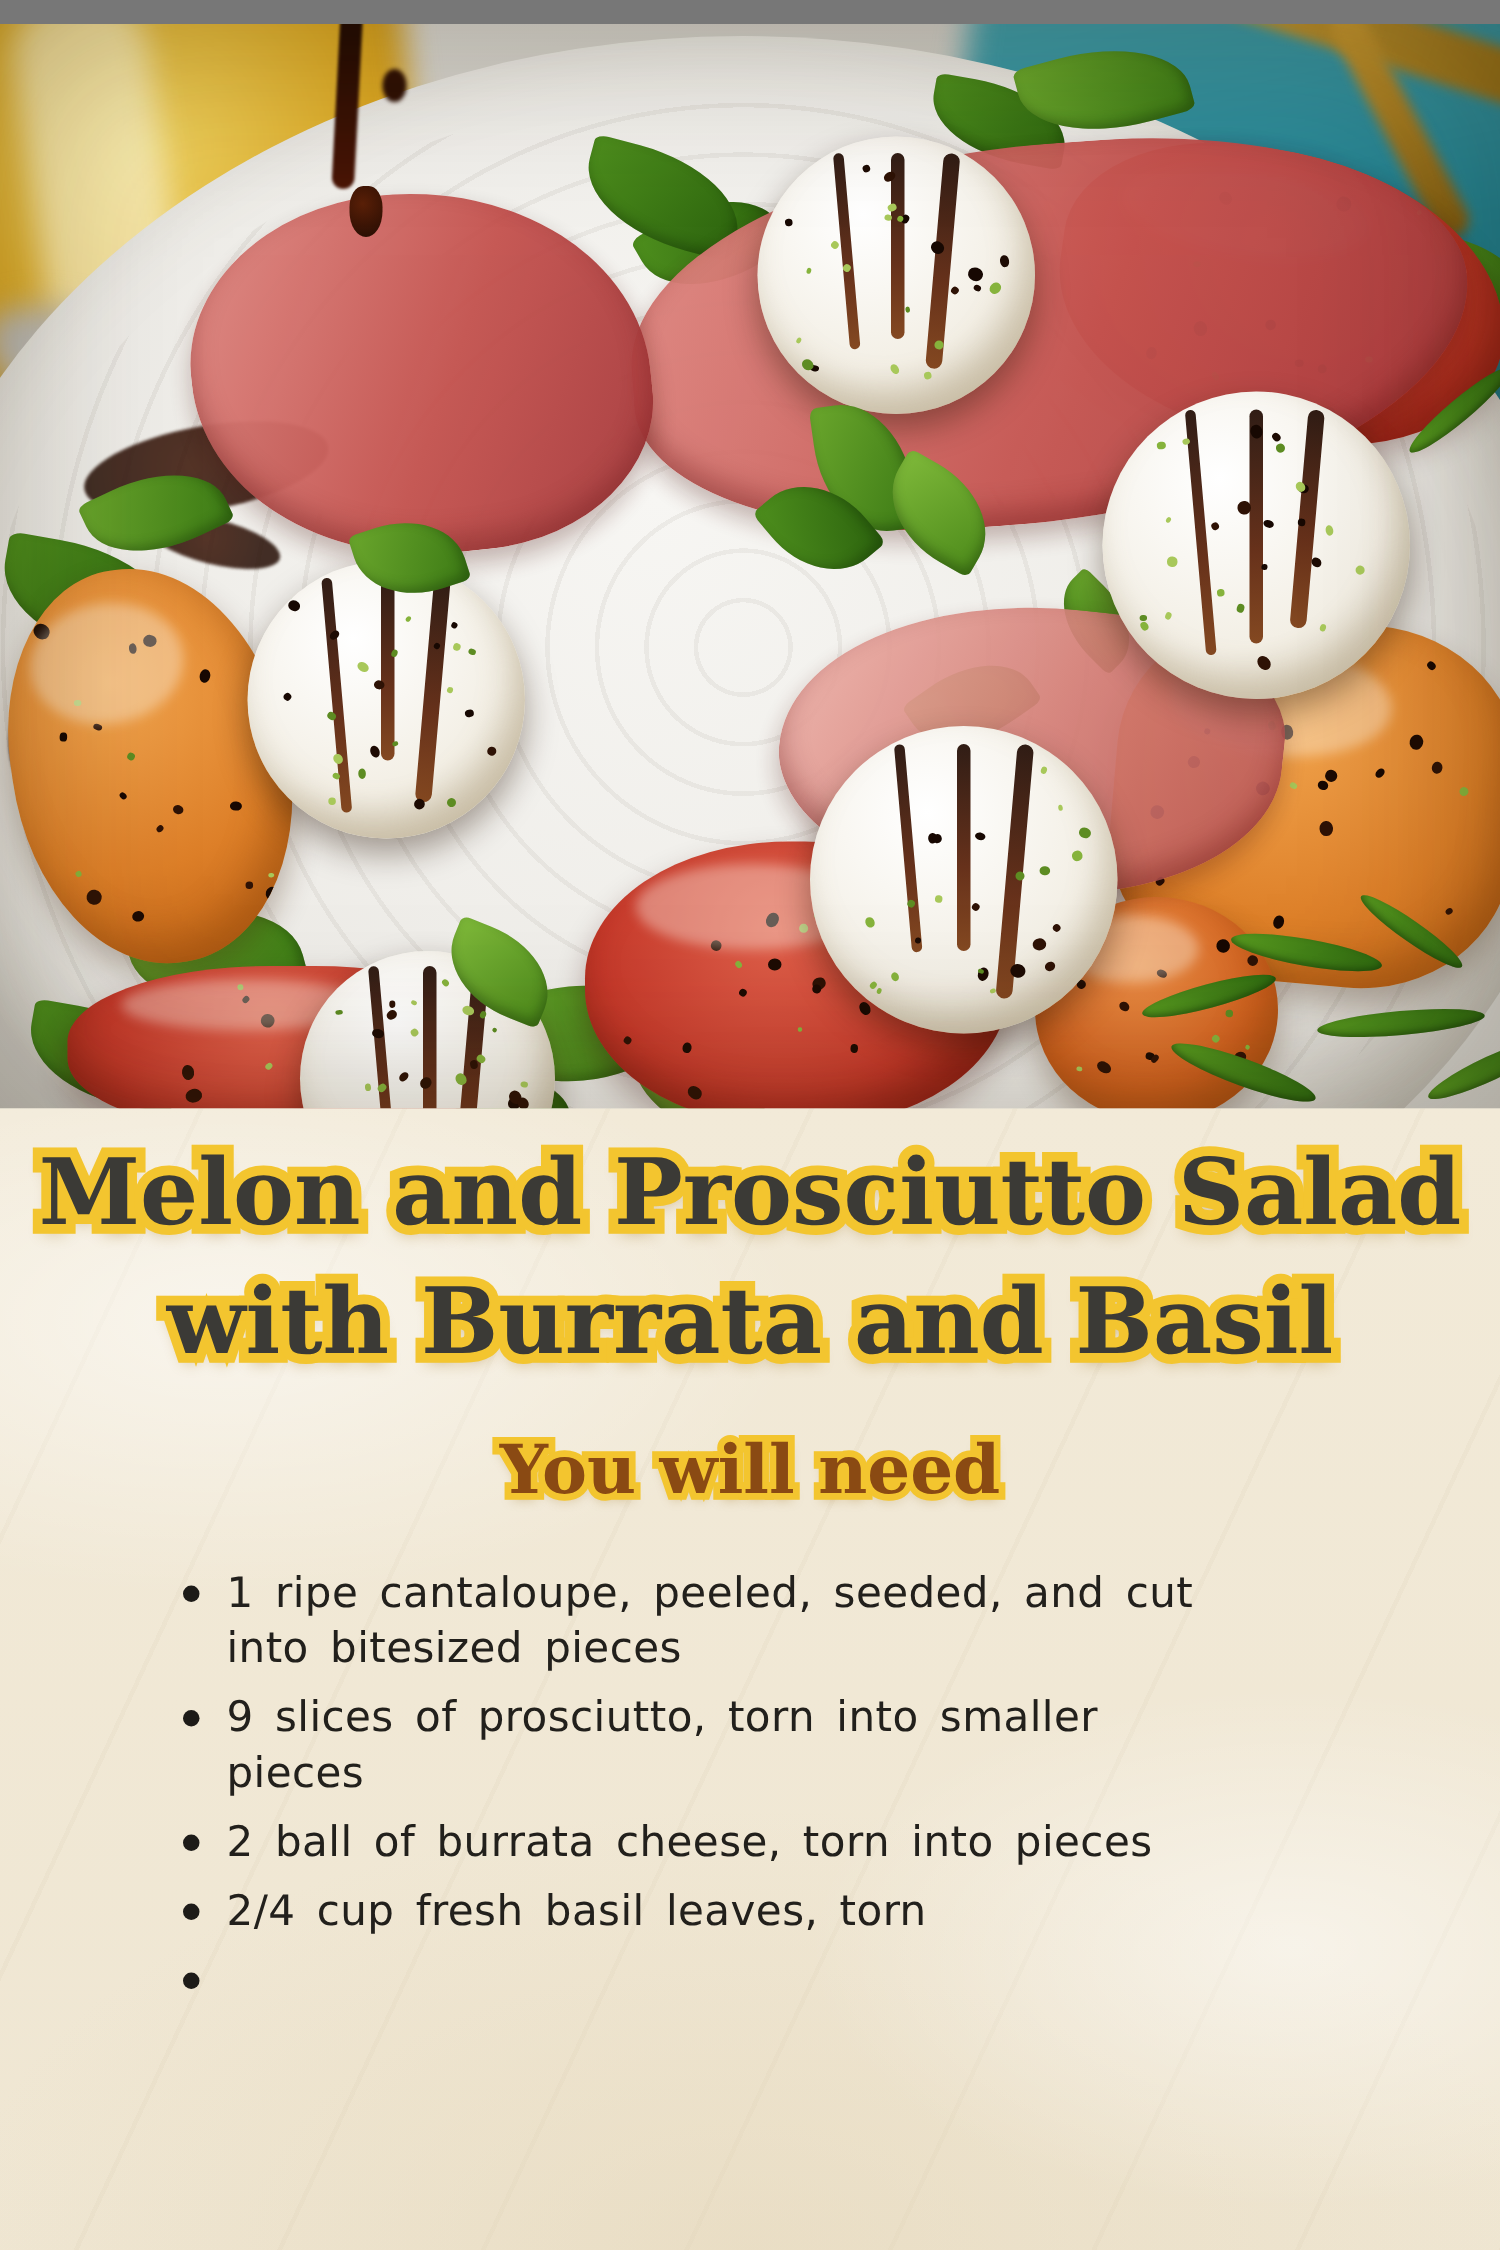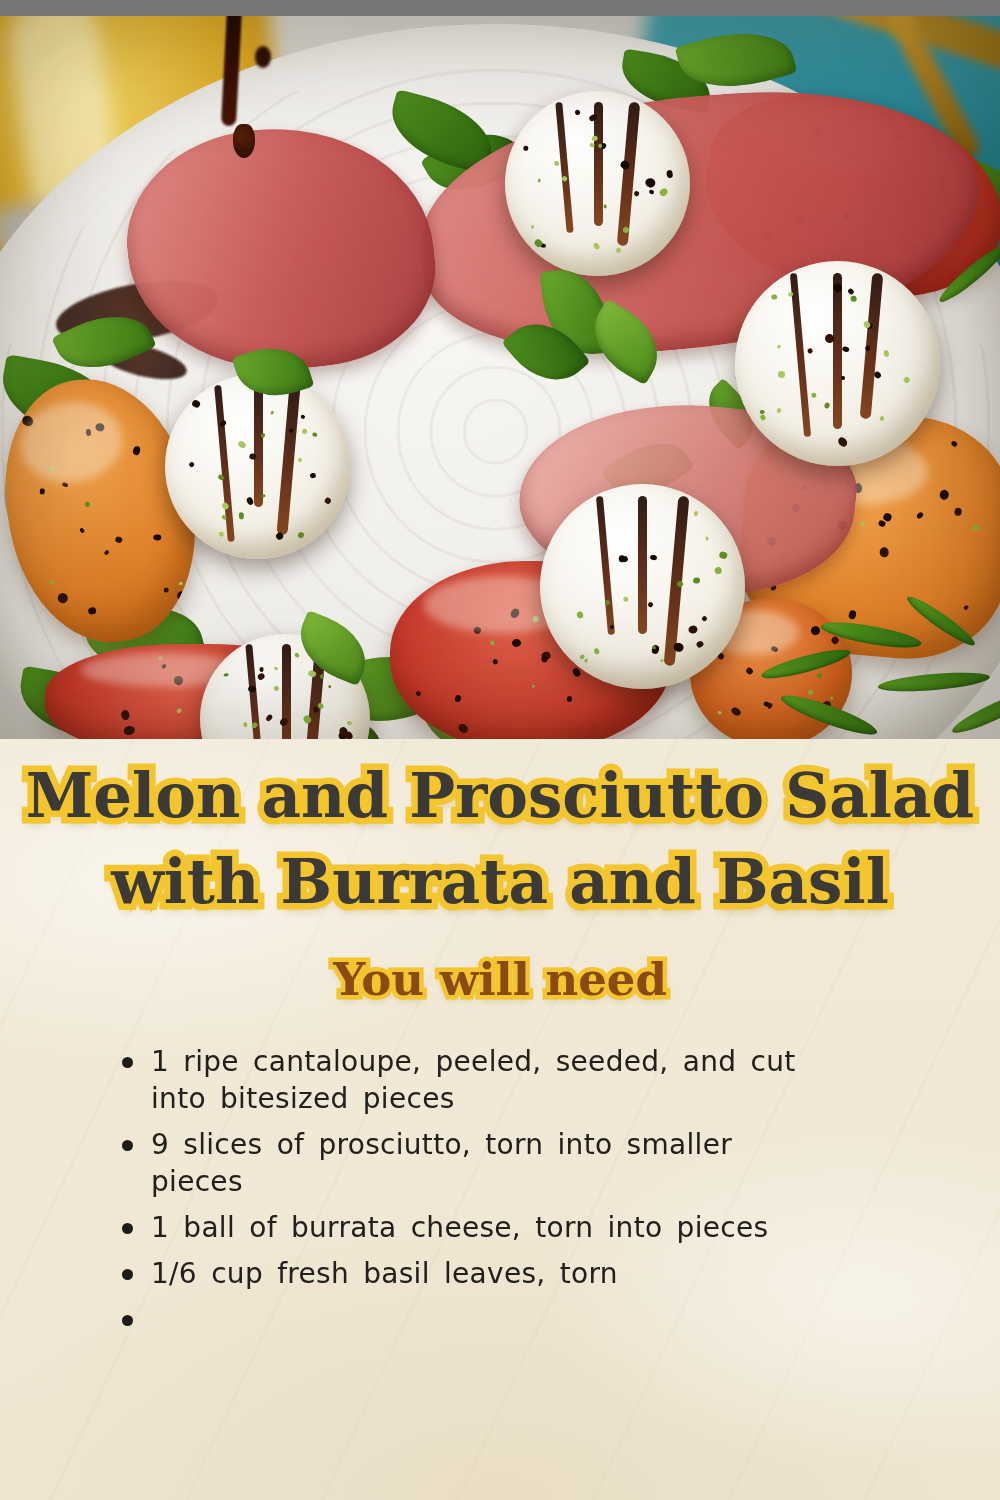--- a/index.html
+++ b/index.html
@@ -434,24 +434,24 @@
         <li>
           <span class="bullet"></span>
           <span class="ing-text">1 ripe cantaloupe, peeled, seeded, and cut into bitesized pieces</span>
         </li>
         <li>
           <span class="bullet"></span>
           <span class="ing-text">9 slices of prosciutto, torn into smaller pieces</span>
         </li>
         <li>
           <span class="bullet"></span>
-          <span class="ing-text">1 ball of burrata cheese, torn into pieces</span>
+          <span class="ing-text">2 ball of burrata cheese, torn into pieces</span>
         </li>
         <li>
           <span class="bullet"></span>
-          <span class="ing-text">1/6 cup fresh basil leaves, torn</span>
+          <span class="ing-text">2/4 cup fresh basil leaves, torn</span>
         </li>
         <li>
           <span class="bullet"></span>
         </li>
       </ul>
   </div>
 </div>
 
 </body></html>

